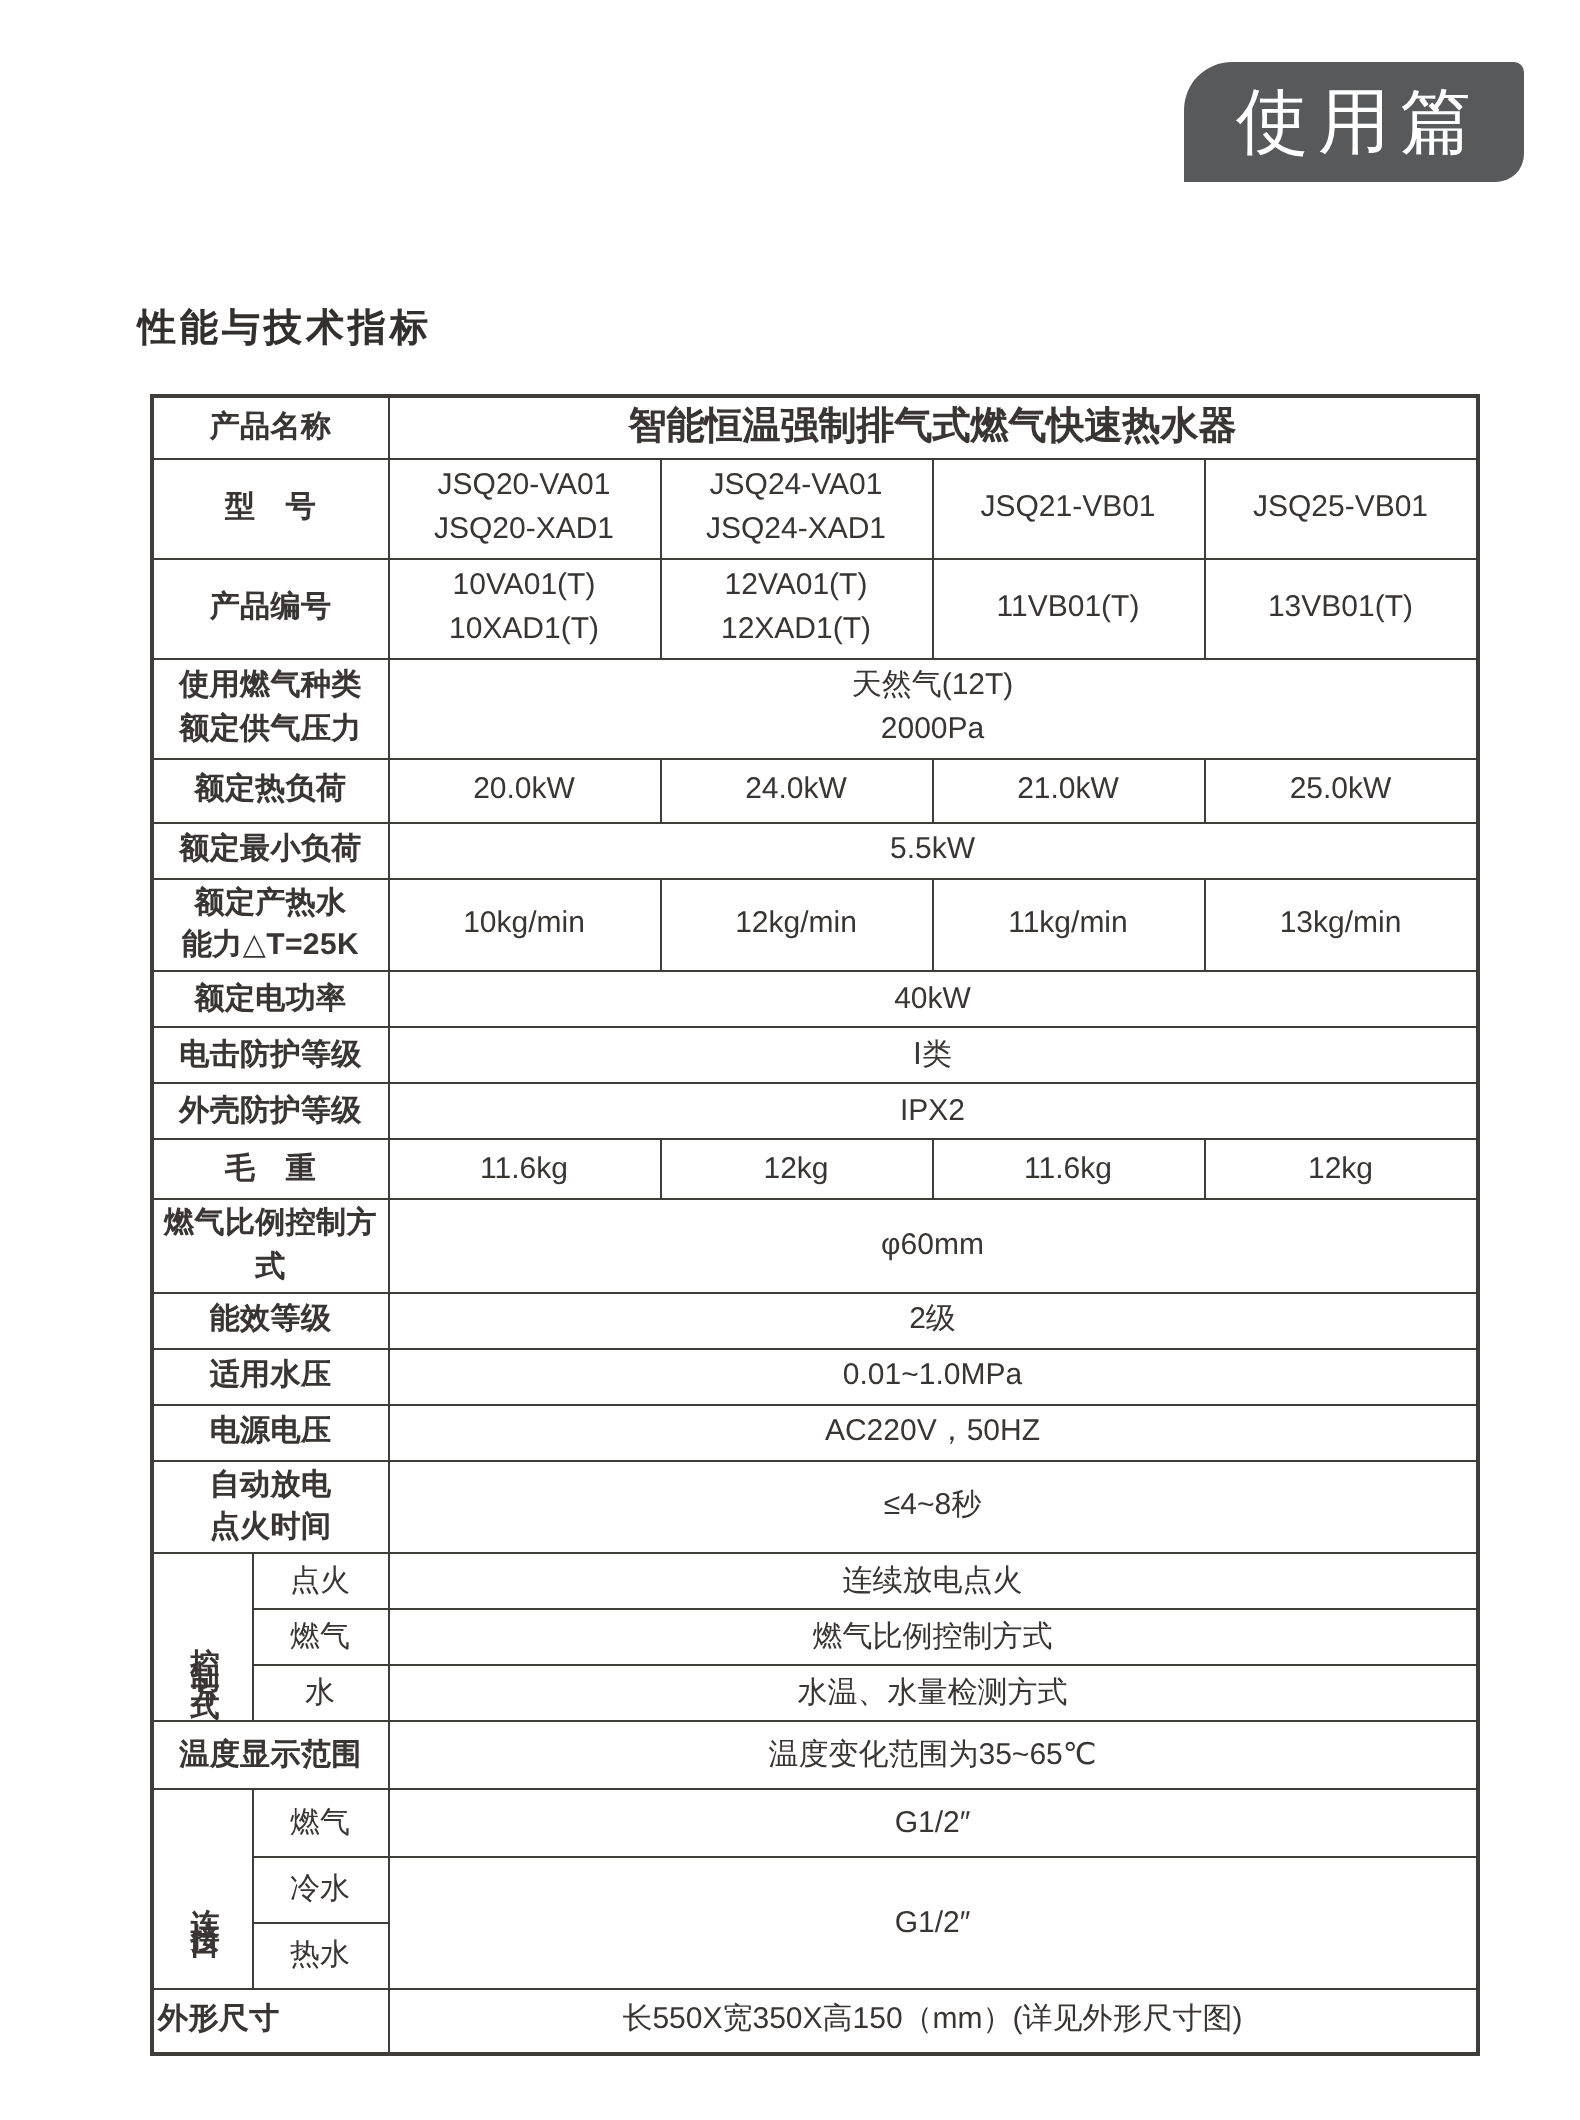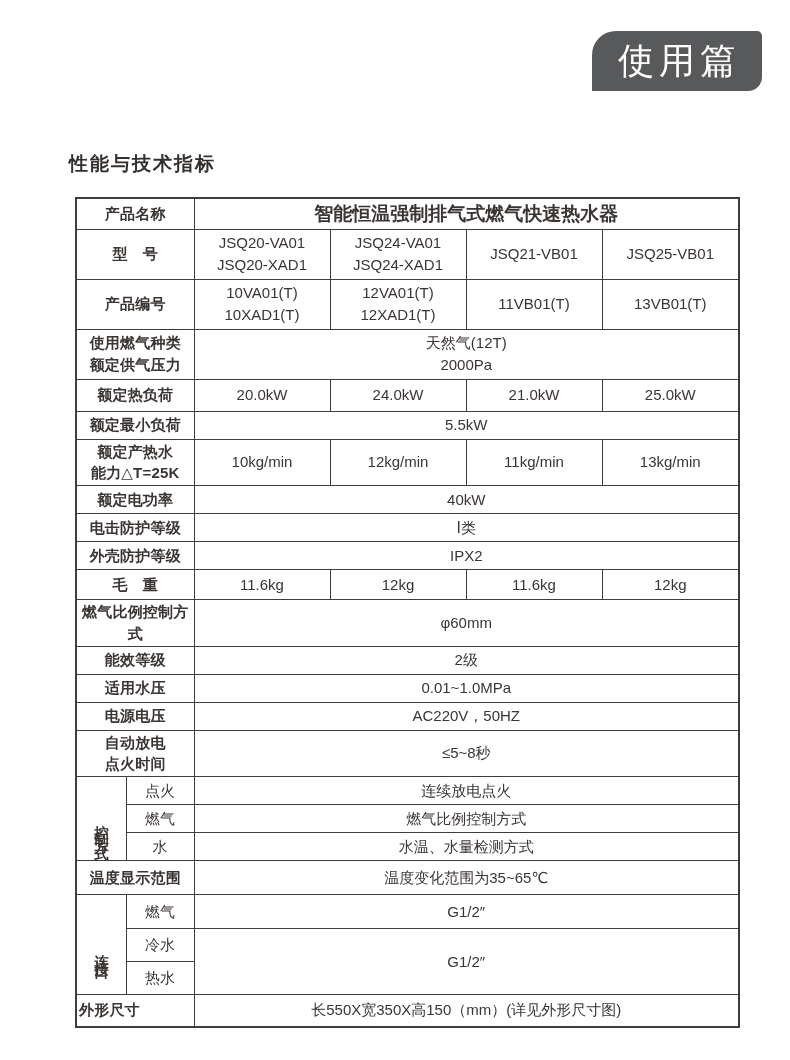--- a/index.html
+++ b/index.html
@@ -166,21 +166,21 @@
         <td colspan="2" class="lbl">适用水压</td>
         <td colspan="4" class="val">0.01~1.0MPa</td>
       </tr>
       <tr class="h28">
         <td colspan="2" class="lbl">电源电压</td>
         <td colspan="4" class="val">AC220V，50HZ</td>
       </tr>
       <tr class="h46">
         <td colspan="2" class="lbl">自动放电
 点火时间</td>
-        <td colspan="4" class="val">≤5~8秒</td>
+        <td colspan="4" class="val">≤4~8秒</td>
       </tr>
       <tr class="h28">
         <td rowspan="3" class="vcell">
           <span class="vert">控制方式</span>
         </td>
         <td class="sub">点火</td>
         <td colspan="4" class="val">连续放电点火</td>
       </tr>
       <tr class="h28">
         <td class="sub">燃气</td>

